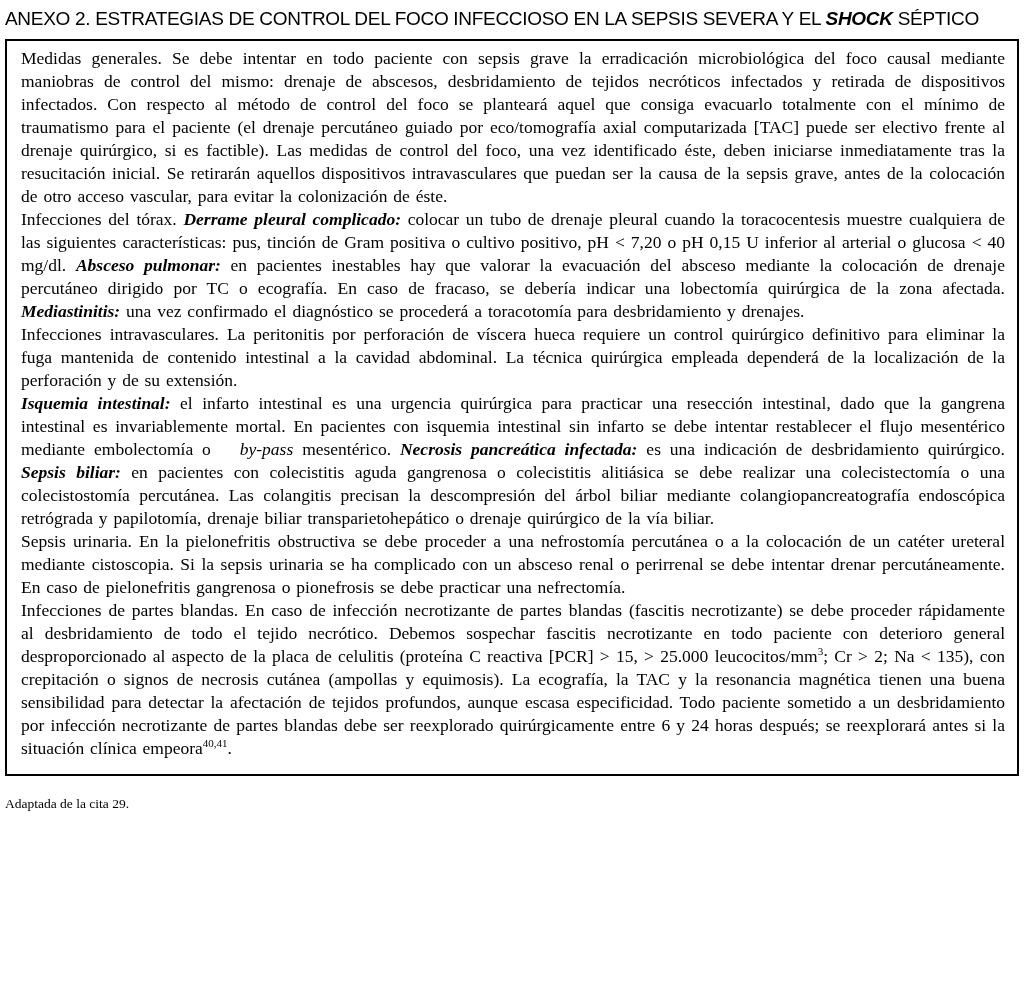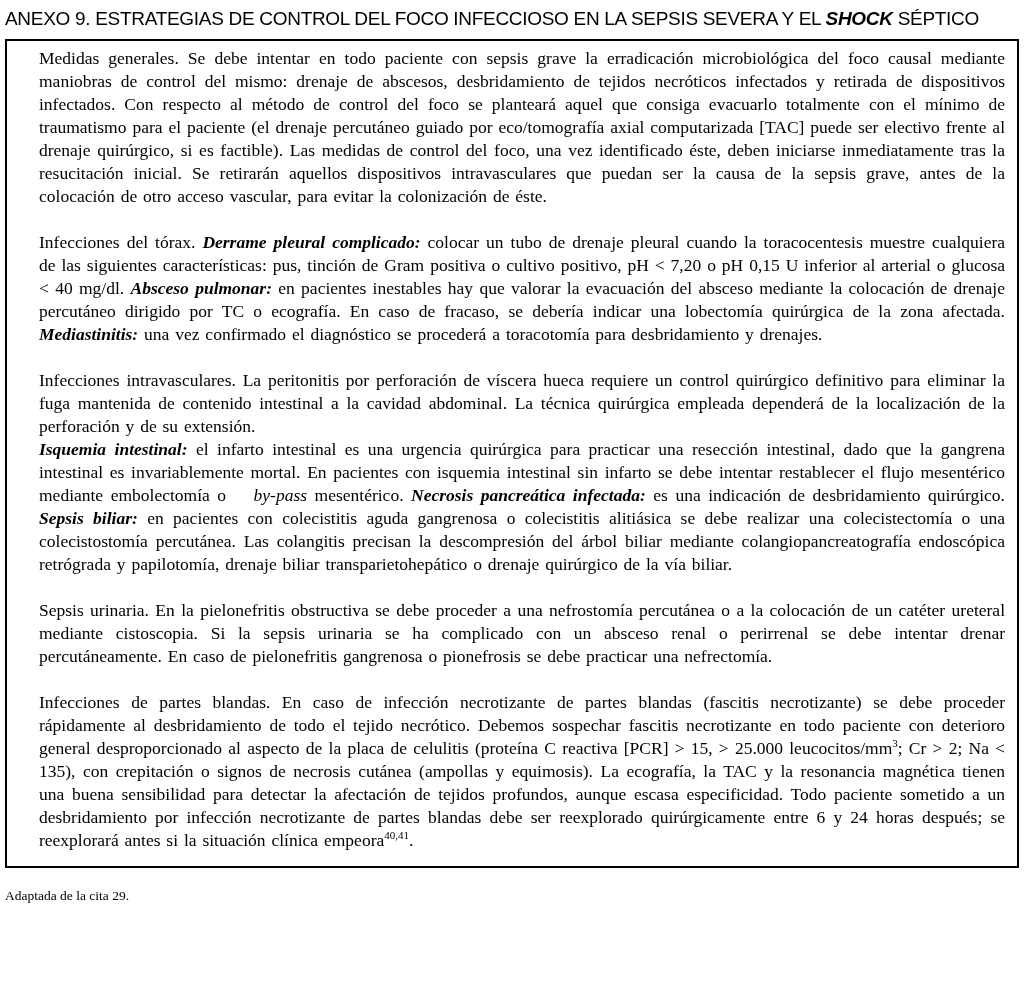--- a/index.html
+++ b/index.html
@@ -23,31 +23,31 @@
     font-size: 19px;
     line-height: 24px;
     font-weight: normal;
     letter-spacing: -0.3px;
     color: #000;
     margin: 0 0 8px 0;
   }
   
   .content-box {
     border: 2px solid #000;
-    padding: 6px 12px 14px 32px;
+    padding: 6px 12px 14px 14px;
     background: #fff;
   }
   .body-par {
     font-size: 17.5px;
     line-height: 23px;
     text-align: justify;
     word-spacing: 1.5px;
     color: #000;
   }
-  .body-par.gap { margin-top: 23px; }
+  .body-par.gap { }
   
   .seg-b  { font-weight: normal; }
   .seg-bi { font-weight: bold; font-style: italic; text-align: right; }
   .seg-i  { font-style: italic; margin-left: 20px; }
   sup.seg-sup {
     font-size: 11px;
     line-height: 0;
     vertical-align: super;
   }
   
@@ -57,21 +57,21 @@
     margin-top: 19px;
     padding-left: 0px;
     color: #000;
   }
 </style>
 </head>
 <body>
 
 <div class="page">
 
-  <h1 class="title"><span>ANEXO 9. </span><span class="seg-b">ESTRATEGIAS DE CONTROL DEL FOCO INFECCIOSO EN LA SEPSIS SEVERA Y EL </span><span class="seg-bi">SHOCK</span><span class="seg-b"> SÉPTICO</span></h1>
+  <h1 class="title"><span>ANEXO 2. </span><span class="seg-b">ESTRATEGIAS DE CONTROL DEL FOCO INFECCIOSO EN LA SEPSIS SEVERA Y EL </span><span class="seg-bi">SHOCK</span><span class="seg-b"> SÉPTICO</span></h1>
 
   <div class="content-box">
     <div>
         <p class="body-par"><span class="seg-b">Medidas generales.</span><span> Se debe intentar en todo paciente con sepsis grave la erradicación microbiológica del foco causal mediante maniobras de control del mismo: drenaje de abscesos, desbridamiento de tejidos necróticos infectados y retirada de dispositivos infectados. Con respecto al método de control del foco se planteará aquel que consiga evacuarlo totalmente con el mínimo de traumatismo para el paciente (el drenaje percutáneo guiado por eco/tomografía axial computarizada [TAC] puede ser electivo frente al drenaje quirúrgico, si es factible). Las medidas de control del foco, una vez identificado éste, deben iniciarse inmediatamente tras la resucitación inicial. Se retirarán aquellos dispositivos intravasculares que puedan ser la causa de la sepsis grave, antes de la colocación de otro acceso vascular, para evitar la colonización de éste.</span></p>
         <p class="body-par gap"><span class="seg-b">Infecciones del tórax. </span><span class="seg-bi">Derrame pleural complicado:</span><span> colocar un tubo de drenaje pleural cuando la toracocentesis muestre cualquiera de las siguientes características: pus, tinción de Gram positiva o cultivo positivo, pH &lt; 7,20 o pH 0,15 U inferior al arterial o glucosa &lt; 40 mg/dl. </span><span class="seg-bi">Absceso pulmonar:</span><span> en pacientes inestables hay que valorar la evacuación del absceso mediante la colocación de drenaje percutáneo dirigido por TC o ecografía. En caso de fracaso, se debería indicar una lobectomía quirúrgica de la zona afectada. </span><span class="seg-bi">Mediastinitis:</span><span> una vez confirmado el diagnóstico se procederá a toracotomía para desbridamiento y drenajes.</span></p>
         <p class="body-par gap"><span class="seg-b">Infecciones intravasculares.</span><span> La peritonitis por perforación de víscera hueca requiere un control quirúrgico definitivo para eliminar la fuga mantenida de contenido intestinal a la cavidad abdominal. La técnica quirúrgica empleada dependerá de la localización de la perforación y de su extensión.</span></p>
         <p class="body-par"><span class="seg-bi">Isquemia intestinal:</span><span> el infarto intestinal es una urgencia quirúrgica para practicar una resección intestinal, dado que la gangrena intestinal es invariablemente mortal. En pacientes con isquemia intestinal sin infarto se debe intentar restablecer el flujo mesentérico mediante embolectomía o </span><span class="seg-i">by-pass</span><span> mesentérico. </span><span class="seg-bi">Necrosis pancreática infectada:</span><span> es una indicación de desbridamiento quirúrgico. </span><span class="seg-bi">Sepsis biliar:</span><span> en pacientes con colecistitis aguda gangrenosa o colecistitis alitiásica se debe realizar una colecistectomía o una colecistostomía percutánea. Las colangitis precisan la descompresión del árbol biliar mediante colangiopancreatografía endoscópica retrógrada y papilotomía, drenaje biliar transparietohepático o drenaje quirúrgico de la vía biliar.</span></p>
         <p class="body-par gap"><span class="seg-b">Sepsis urinaria.</span><span> En la pielonefritis obstructiva se debe proceder a una nefrostomía percutánea o a la colocación de un catéter ureteral mediante cistoscopia. Si la sepsis urinaria se ha complicado con un absceso renal o perirrenal se debe intentar drenar percutáneamente. En caso de pielonefritis gangrenosa o pionefrosis se debe practicar una nefrectomía.</span></p>
         <p class="body-par gap"><span class="seg-b">Infecciones de partes blandas.</span><span> En caso de infección necrotizante de partes blandas (fascitis necrotizante) se debe proceder rápidamente al desbridamiento de todo el tejido necrótico. Debemos sospechar fascitis necrotizante en todo paciente con deterioro general desproporcionado al aspecto de la placa de celulitis (proteína C reactiva [PCR] &gt; 15, &gt; 25.000 leucocitos/mm</span><sup class="seg-sup">3</sup><span>; Cr &gt; 2; Na &lt; 135), con crepitación o signos de necrosis cutánea (ampollas y equimosis). La ecografía, la TAC y la resonancia magnética tienen una buena sensibilidad para detectar la afectación de tejidos profundos, aunque escasa especificidad. Todo paciente sometido a un desbridamiento por infección necrotizante de partes blandas debe ser reexplorado quirúrgicamente entre 6 y 24 horas después; se reexplorará antes si la situación clínica empeora</span><sup class="seg-sup">40,41</sup><span>.</span></p>
       </div>

